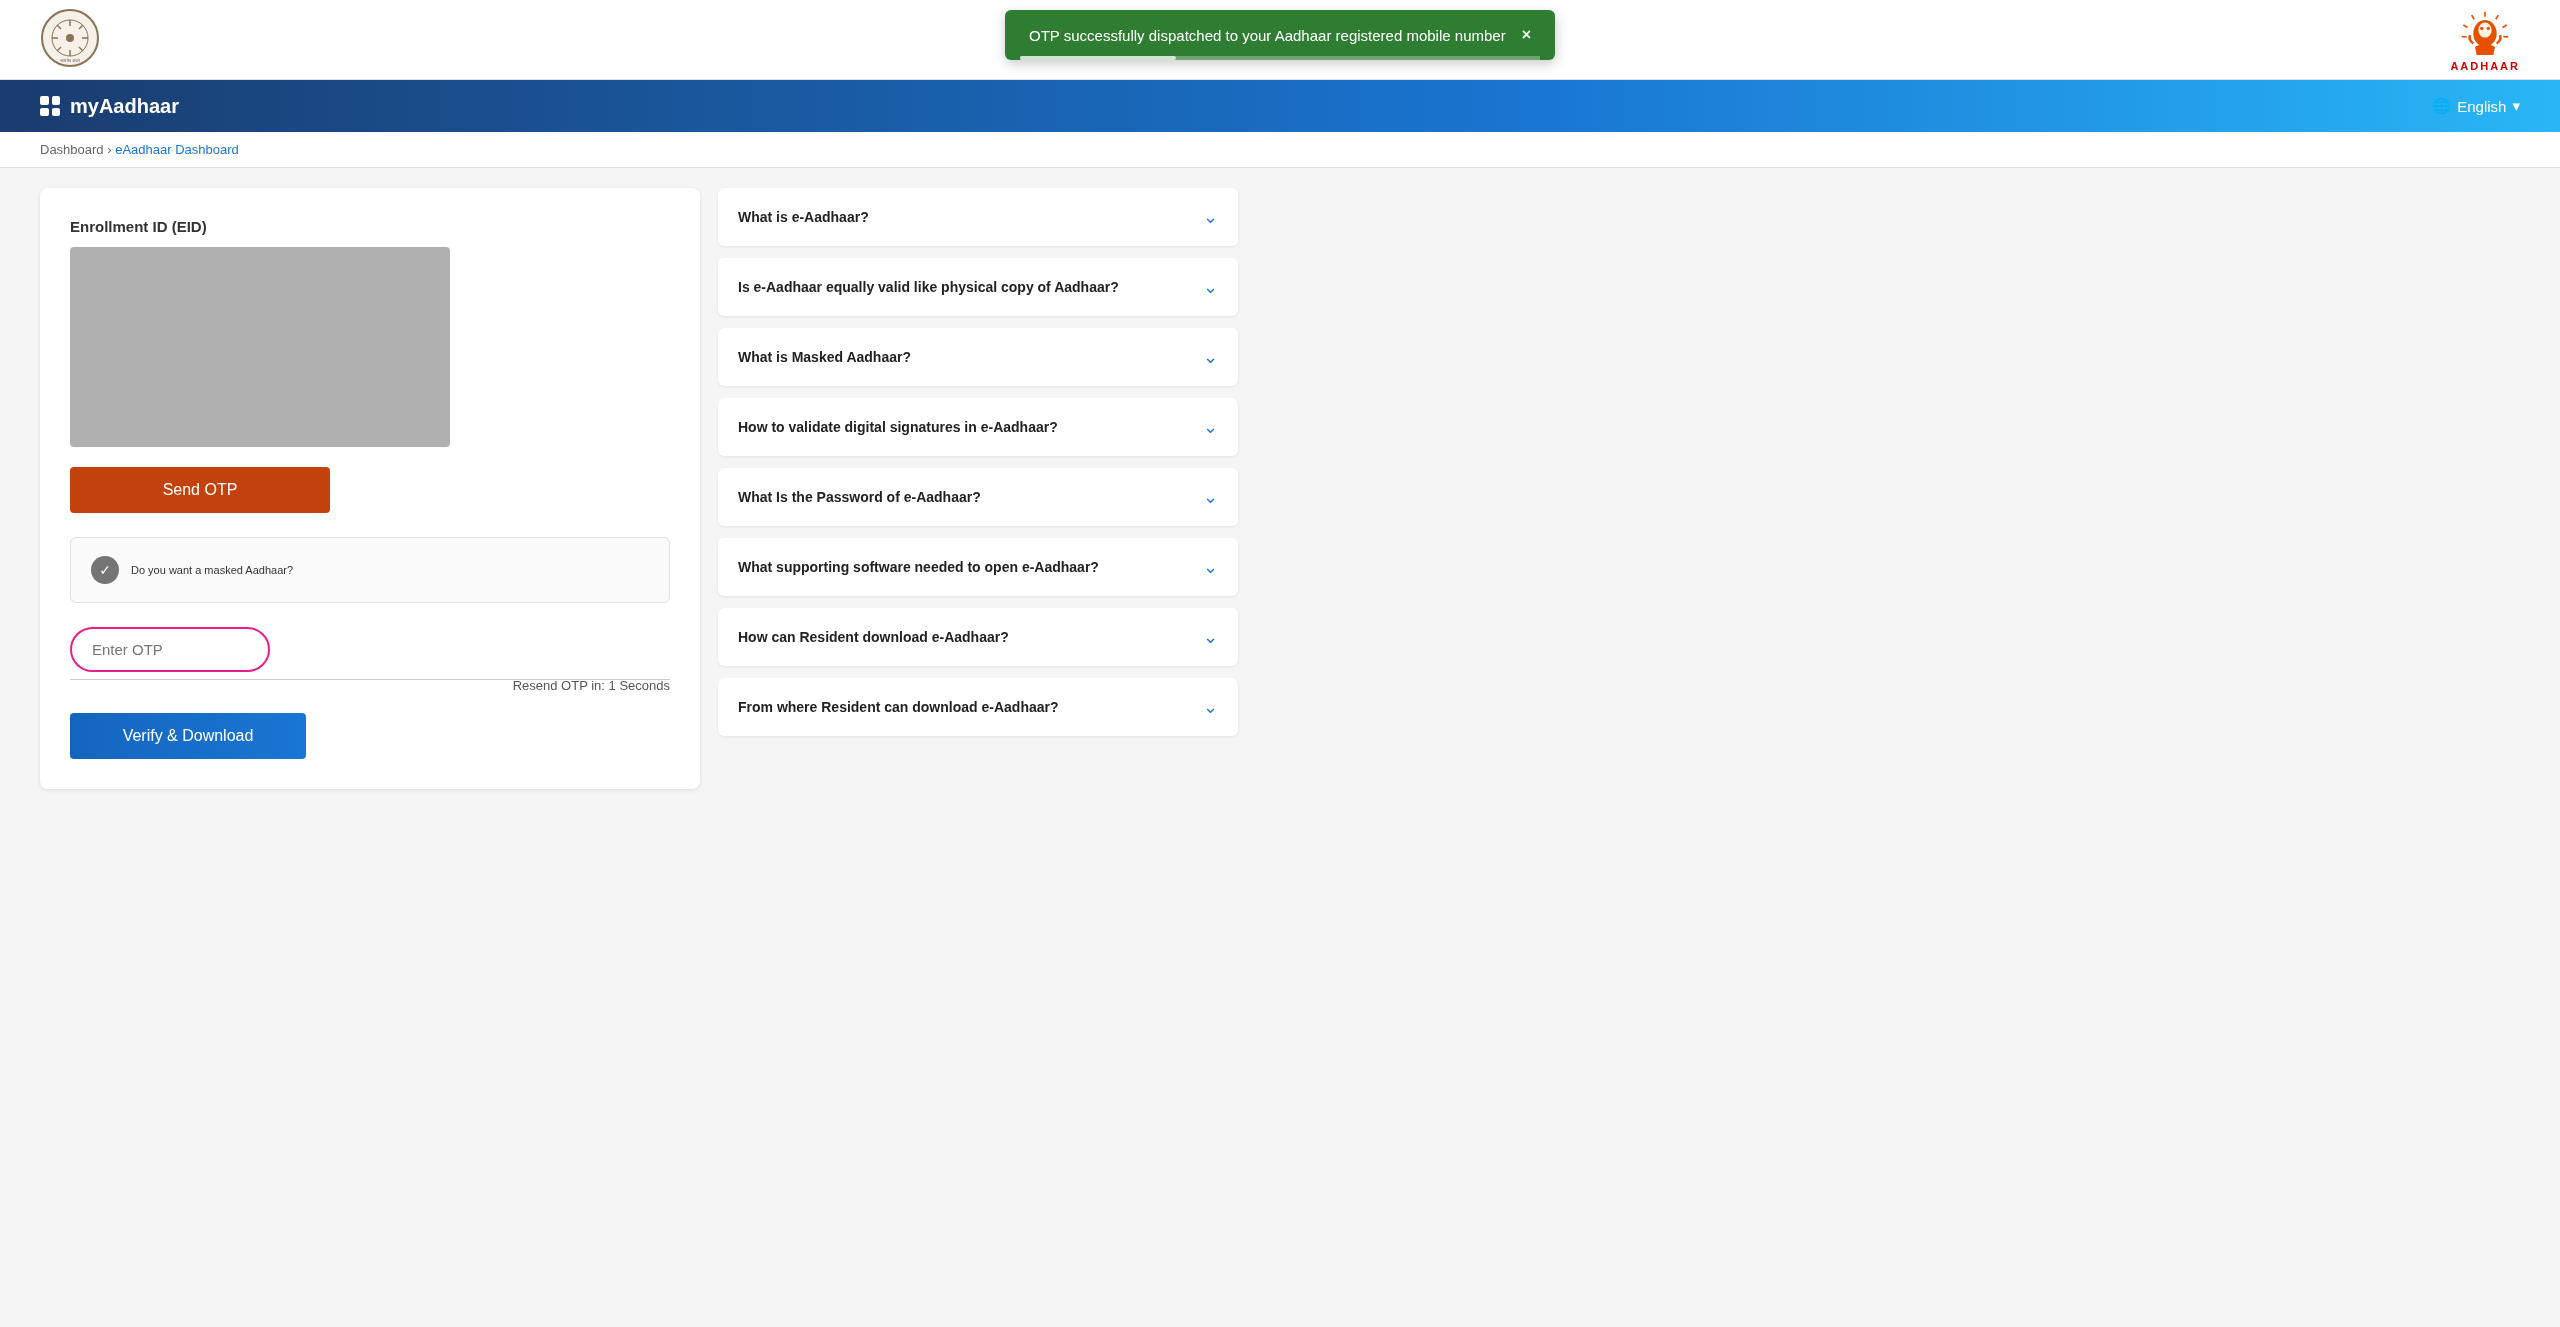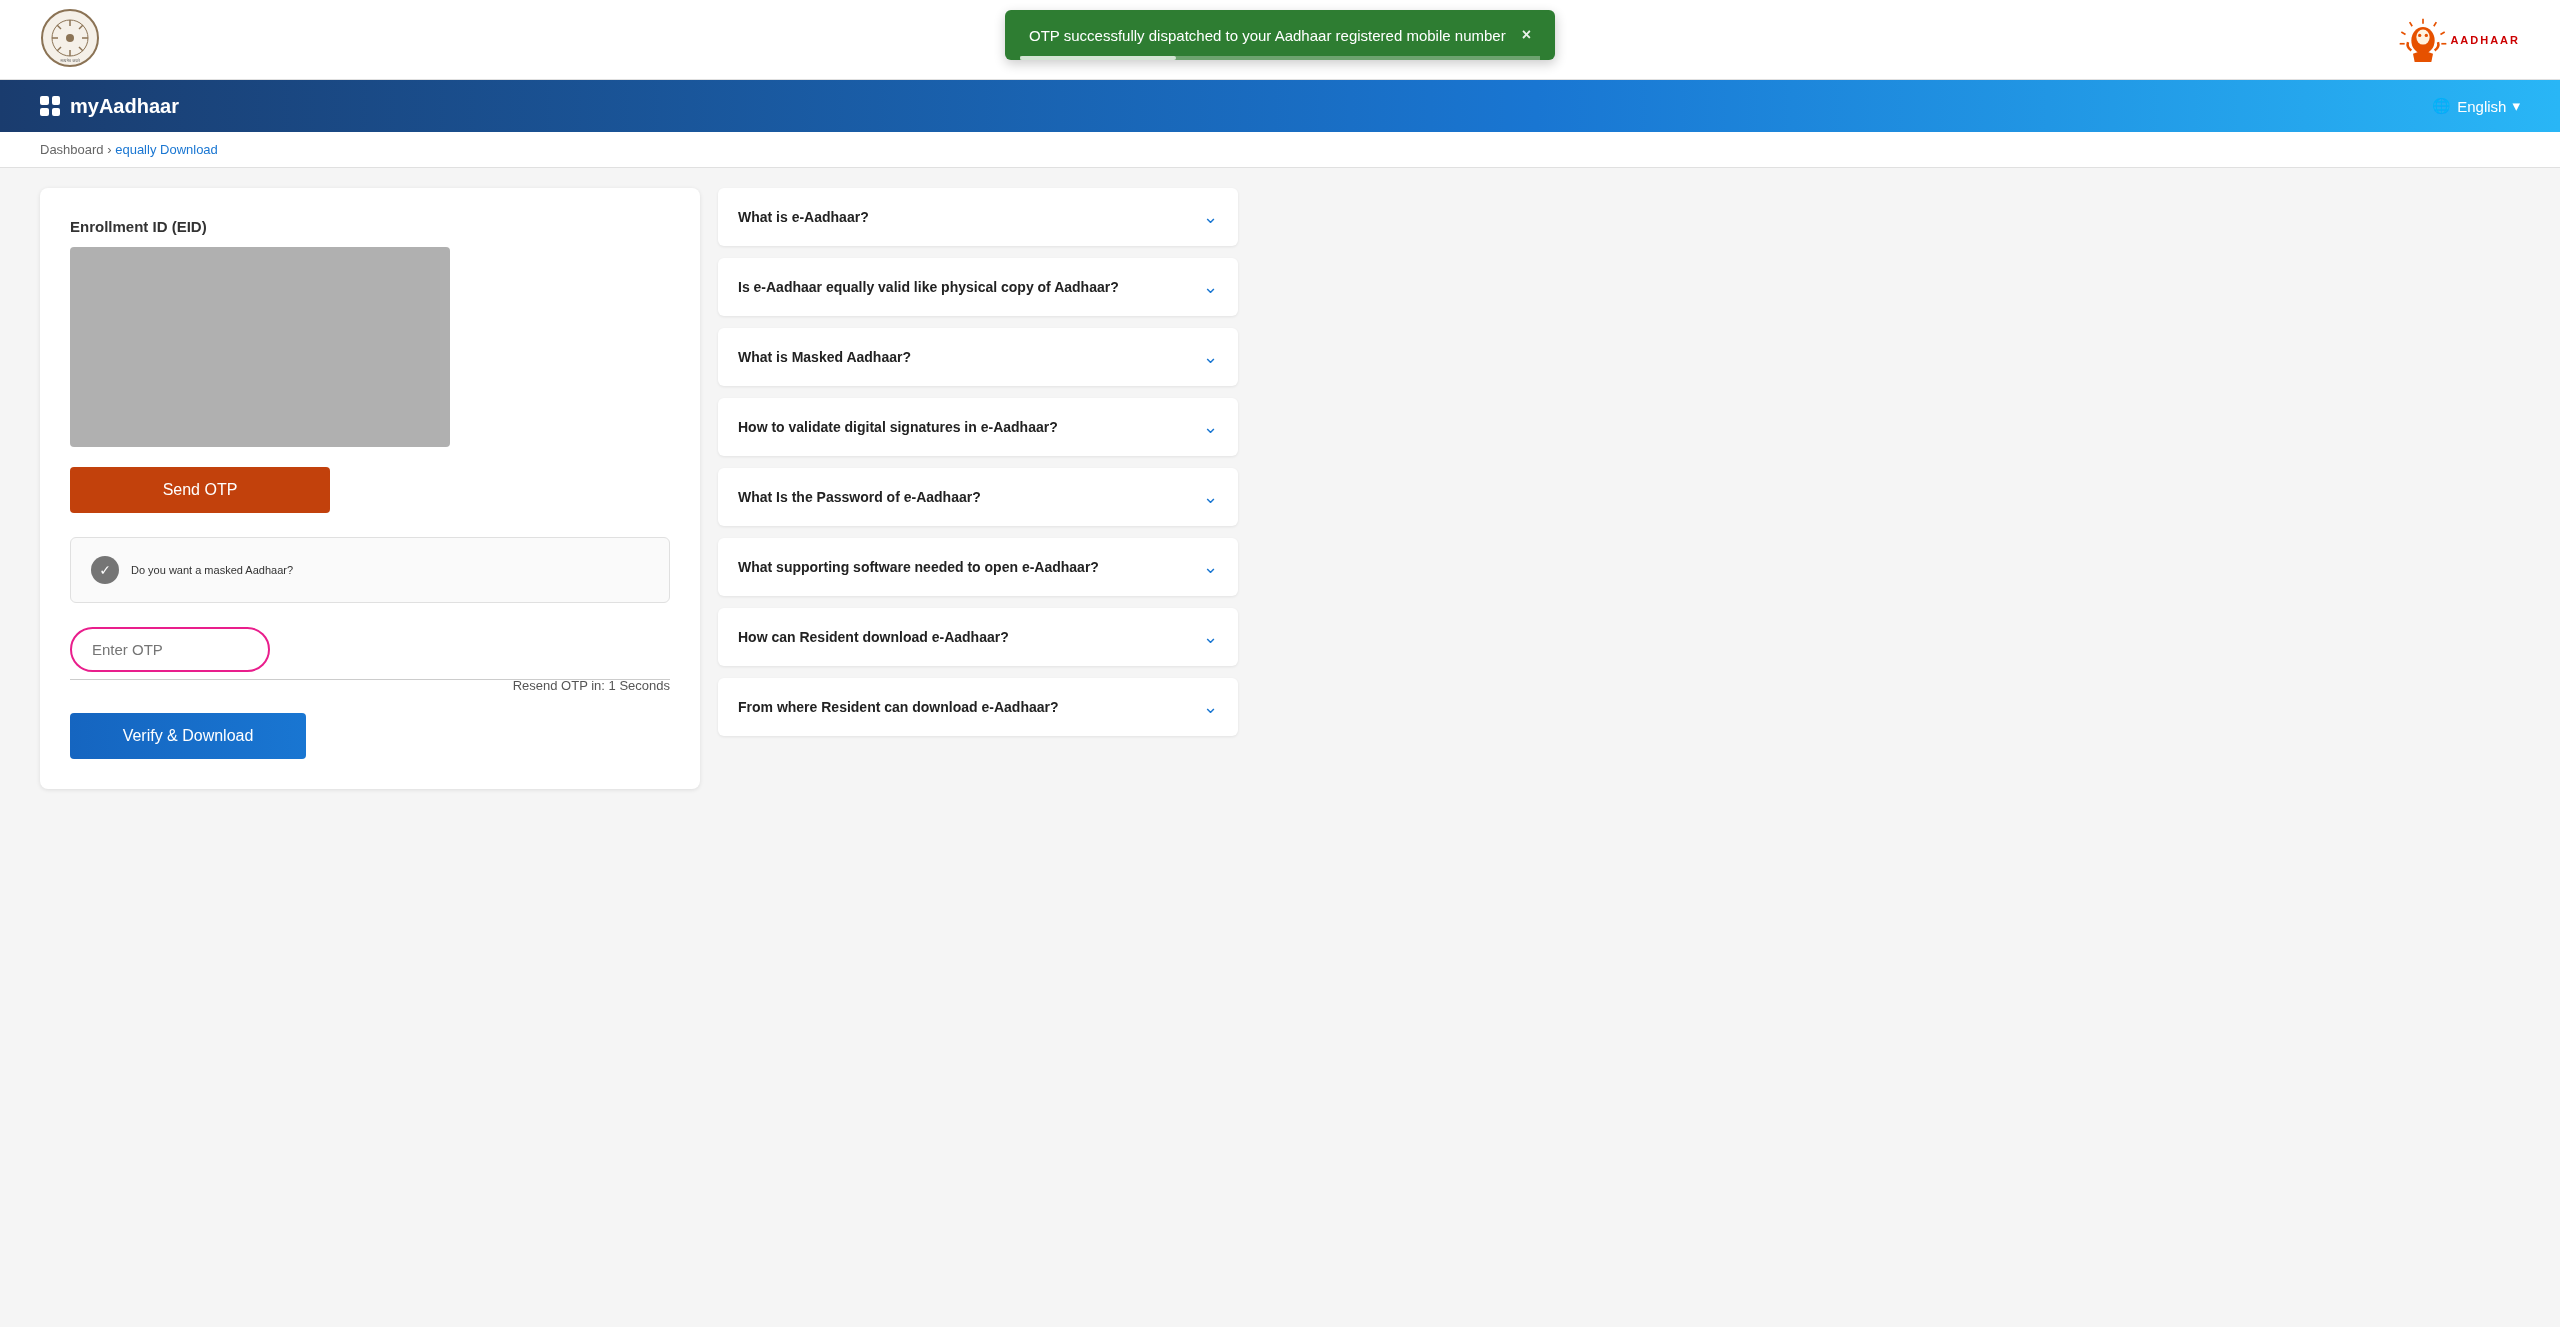--- a/index.html
+++ b/index.html
@@ -50,21 +50,21 @@
       margin-left: auto;
       cursor: pointer;
       font-size: 16px;
       font-weight: bold;
       opacity: 0.9;
     }
 
     
     .aadhaar-logo {
       display: flex;
-      flex-direction: row;
+      flex-direction: column;
       align-items: center;
       gap: 2px;
       text-align: right;
     }
 
     .aadhaar-symbol {
       width: 50px;
       height: 50px;
     }
 
@@ -422,21 +422,21 @@
   <div class="nav-lang">
     <span>🌐</span>
     <span>English</span>
     <span>▾</span>
   </div>
 </div>
 
 <div class="breadcrumb">
   <a href="#">Dashboard</a>
   <span>›</span>
-  <span class="active">equally Download</span>
+  <span class="active">eAadhaar Dashboard</span>
 </div>
 
 <div class="main-content">
 
   <div class="left-panel">
     <div class="section-title">Enrollment ID (EID)</div>
 
     <div class="blurred-area"></div>
 
 

